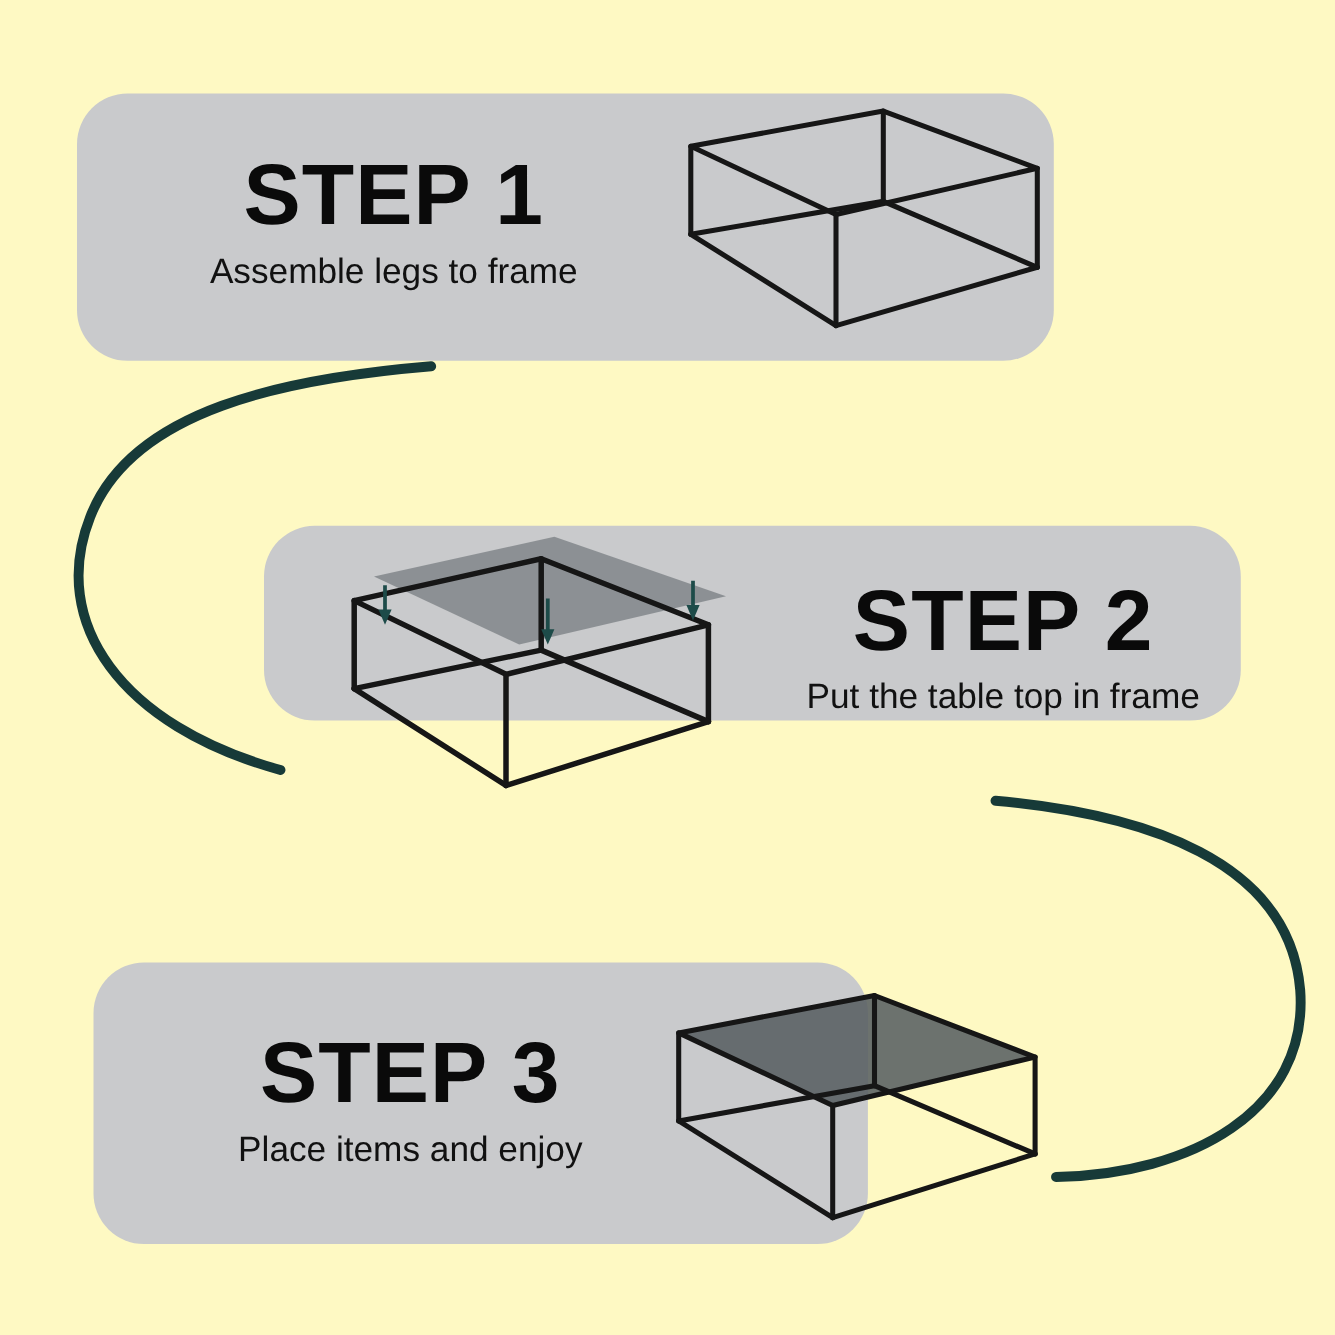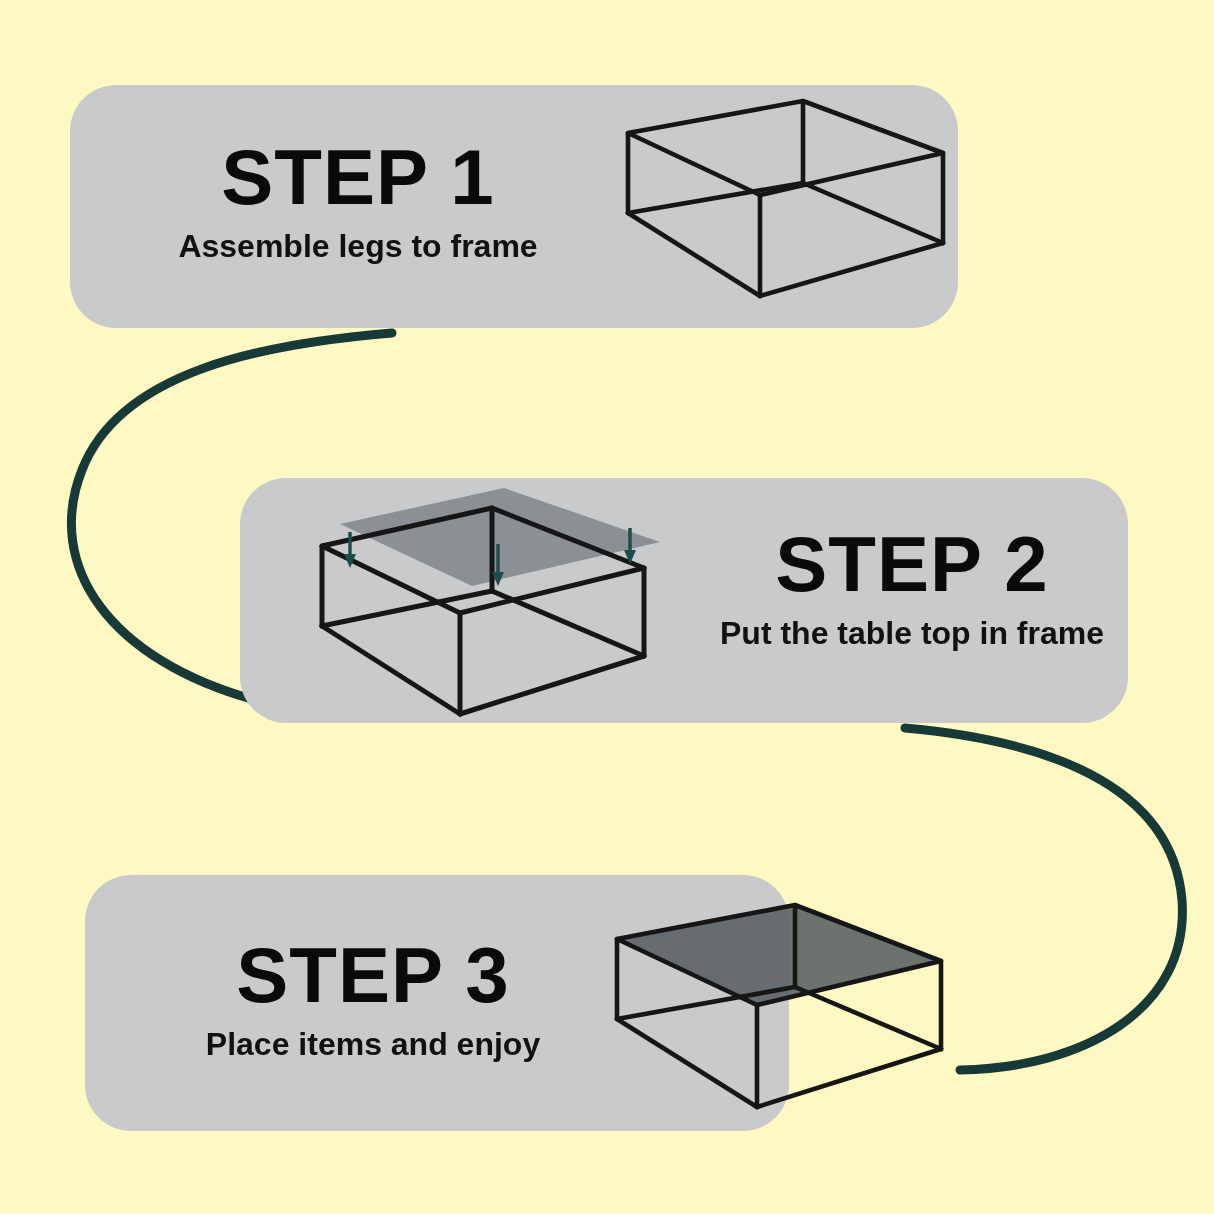--- a/index.html
+++ b/index.html
@@ -36,21 +36,21 @@
 
   .step-panel {
     position: absolute;
     background: #c9cacc;
     border-radius: 46px;
     z-index: 2;
     box-sizing: border-box;
   }
 
   #panel-1 { left: 70px;  top: 85px;  width: 888px; height: 243px; }
-  #panel-2 { left: 240px; top: 478px; width: 888px; height: 245px; }
+  #panel-2 { left: 240px; top: 478px; width: 888px; height: 177px; }
   #panel-3 { left: 85px;  top: 875px; width: 704px; height: 256px; }
 
   .step-text-block {
     position: absolute;
     text-align: center;
   }
 
   #panel-1 .step-text-block { left: 78px;  top: 54px; width: 420px; }
   #panel-2 .step-text-block { left: 462px; top: 48px; width: 420px; }
   #panel-3 .step-text-block { left: 78px;  top: 62px; width: 420px; }
@@ -60,21 +60,21 @@
     font-weight: bold;
     color: #0a0a0a;
     letter-spacing: 1px;
     line-height: 0.98;
     white-space: nowrap;
   }
 
   .step-desc {
     margin-top: 14px;
     font-size: 32px;
-    font-weight: 700;
+    font-weight: 400;
     color: #111111;
     line-height: 1.1;
     white-space: nowrap;
   }
 
   .step-illustration {
     position: absolute;
   }
 
   #panel-1 .step-illustration { left: 528px; top: 6px;  width: 360px; height: 230px; }

